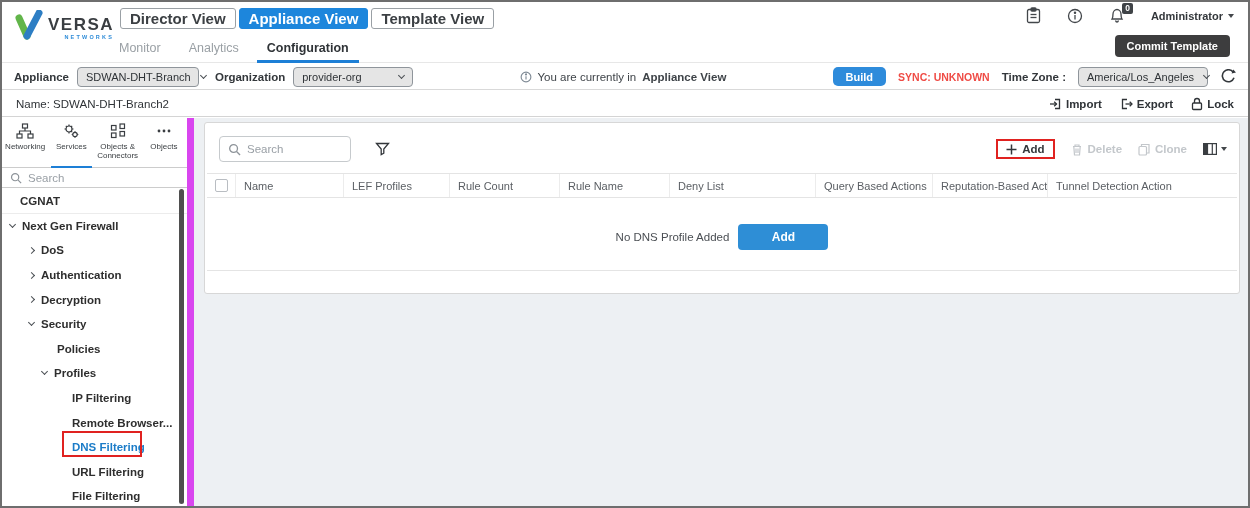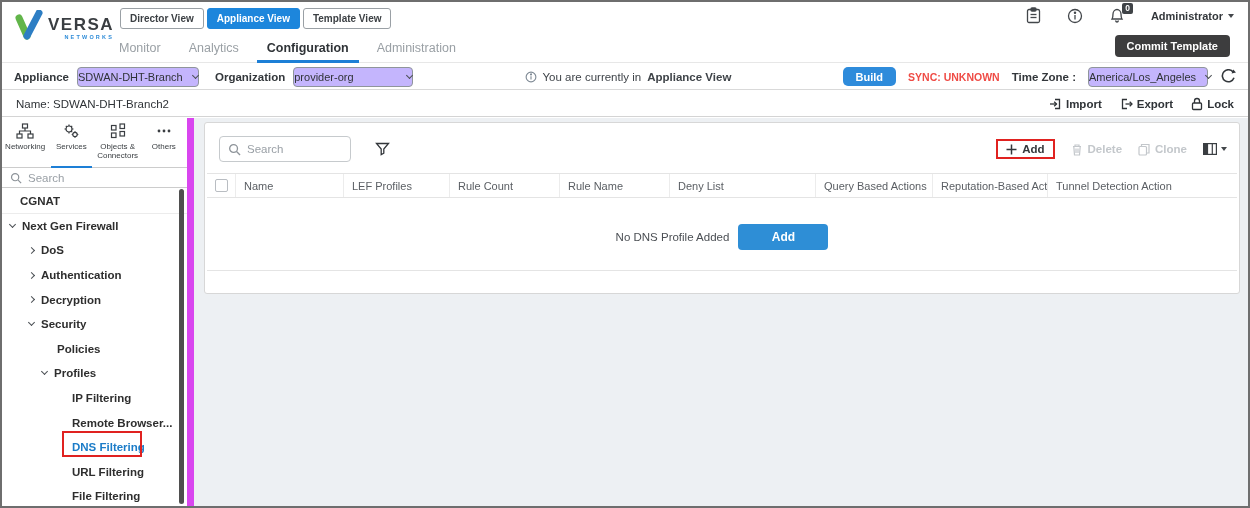--- a/index.html
+++ b/index.html
@@ -11,21 +11,21 @@
   
   .hdr { position:absolute; top:0; left:0; right:0; height:61px; background:#fff;
          border-bottom:1px solid #e7e7e7; }
   .logo { position:absolute; left:12px; top:8px; display:flex; align-items:flex-start; gap:4px; }
   .logo-text { display:flex; flex-direction:column; line-height:1; margin-top:6px; }
   .logo-name { font-size:17px; font-weight:700; letter-spacing:1.5px; color:#3a3e42; }
   .logo-sub  { font-size:5.5px; font-weight:700; letter-spacing:2.2px; color:#2f8cd8;
                align-self:flex-end; margin-top:2px; }
 
   .view-switch { position:absolute; left:118px; top:6px; display:flex; gap:3px; }
-  .vbtn { height:21px; padding:0 9px; display:flex; align-items:center; font-size:10px;
+  .vbtn { height:21px; padding:0 9px; display:flex; align-items:center; font-size:15px;
           font-weight:600; color:#3c4044; background:#fff; border:1px solid #9aa0a5;
           border-radius:3px; cursor:pointer; }
   .vbtn.active { background:#1d86dc; border-color:#1d86dc; color:#fff; }
 
   .hdr-icons { position:absolute; right:14px; top:5px; display:flex; align-items:center; gap:26px; }
   .hicon { position:relative; display:flex; align-items:center; }
   .bell-badge { position:absolute; top:-4px; right:-8px; background:#3f4347; color:#fff;
                 font-size:8.5px; font-weight:700; padding:1px 3px; border-radius:2px; line-height:1.1; }
   .admin { display:flex; align-items:center; gap:5px; font-size:11px; font-weight:600; color:#33373b; cursor:pointer; }
   .caret-down { width:0; height:0; border-left:3.5px solid transparent; border-right:3.5px solid transparent;
@@ -38,26 +38,26 @@
   .ntab.active::after { content:''; position:absolute; left:4px; right:4px; bottom:0; height:3px;
                         background:#1d7fd6; }
   .commit-btn { position:absolute; right:18px; top:33px; height:22px; padding:0 12px;
                 background:#3d3d3e; color:#fff; font-size:11px; font-weight:600;
                 border:none; border-radius:4px; display:flex; align-items:center; cursor:pointer; }
 
   
   .app-bar { position:absolute; top:62px; left:0; right:0; height:26px; display:flex;
              align-items:center; padding:0 12px; border-bottom:1px solid #d9d9d9; background:#fff; }
   .bar-label { font-size:11.5px; font-weight:600; color:#33373b; margin-right:8px; white-space:nowrap; }
-  .select-box { height:20px; border:1px solid #8f959b; border-radius:4px; padding:0 0;
+  .select-box { height:20px; border:1px solid #8f959b; border-radius:4px; padding:0 8px;
                 display:flex; align-items:center; justify-content:space-between; gap:10px;
-                font-size:11px; color:#2f3337; background:#c4b5fd; cursor:pointer; white-space:nowrap; }
+                font-size:11px; color:#2f3337; background:#e5e5e5; cursor:pointer; white-space:nowrap; }
   .sel-appliance { width:122px; margin-right:16px; }
   .sel-org { width:120px; }
-  .sel-tz { width:120px; }
+  .sel-tz { width:130px; }
   .chev { display:inline-block; width:5px; height:5px; border-right:1.5px solid #4a4f54;
           border-bottom:1.5px solid #4a4f54; transform:rotate(45deg); margin-top:-3px; flex:none; }
   .chev.right { transform:rotate(-45deg); margin-top:0; }
   .notice { flex:1; display:flex; align-items:center; justify-content:center; gap:6px;
             font-size:11.5px; color:#3f4449; }
   .notice b { font-weight:700; }
   .bar-right { display:flex; align-items:center; gap:12px; }
   .build-btn { background:#2e8bdb; color:#fff; border:none; border-radius:5px; height:19px;
                padding:0 13px; font-size:11px; font-weight:600; cursor:pointer; }
   .sync { font-size:10.5px; font-weight:600; color:#ef4b45; white-space:nowrap; }
@@ -191,21 +191,20 @@
       <span class="admin">
         <span>Administrator</span>
         <span class="caret-down"></span>
       </span>
     </div>
 
     <nav class="nav-tabs">
       <div class="ntab">Monitor</div>
       <div class="ntab">Analytics</div>
       <div class="ntab active">Configuration</div>
-      <div class="ntab">Administration</div>
     </nav>
 
     <button class="commit-btn">Commit Template</button>
   </header>
 
   <div class="app-bar">
     <span class="bar-label">Appliance</span>
     <div class="select-box sel-appliance">
       <span>SDWAN-DHT-Branch</span>
       <span class="chev"></span>
@@ -302,21 +301,21 @@
             <rect x="10" y="8.5" width="4.5" height="4.5"></rect>
           </svg>
           <span class="stab-label">Objects &amp; Connectors</span>
         </div>
         <div class="stab">
           <svg width="16" height="16" viewBox="0 0 16 16" fill="#3a3e42">
             <circle cx="3" cy="8" r="1.4"></circle>
               <circle cx="8" cy="8" r="1.4"></circle>
               <circle cx="13" cy="8" r="1.4"></circle>
           </svg>
-          <span class="stab-label">Others</span>
+          <span class="stab-label">Objects</span>
         </div>
       </div>
 
       <div class="side-search">
         <svg width="12" height="12" viewBox="0 0 14 14" fill="none" stroke="#8d9399" stroke-width="1.4">
           <circle cx="6" cy="6" r="4.2"></circle>
             <line x1="9.2" y1="9.2" x2="13" y2="13"></line>
         </svg>
         <input type="text" placeholder="Search" style="">
       </div>

